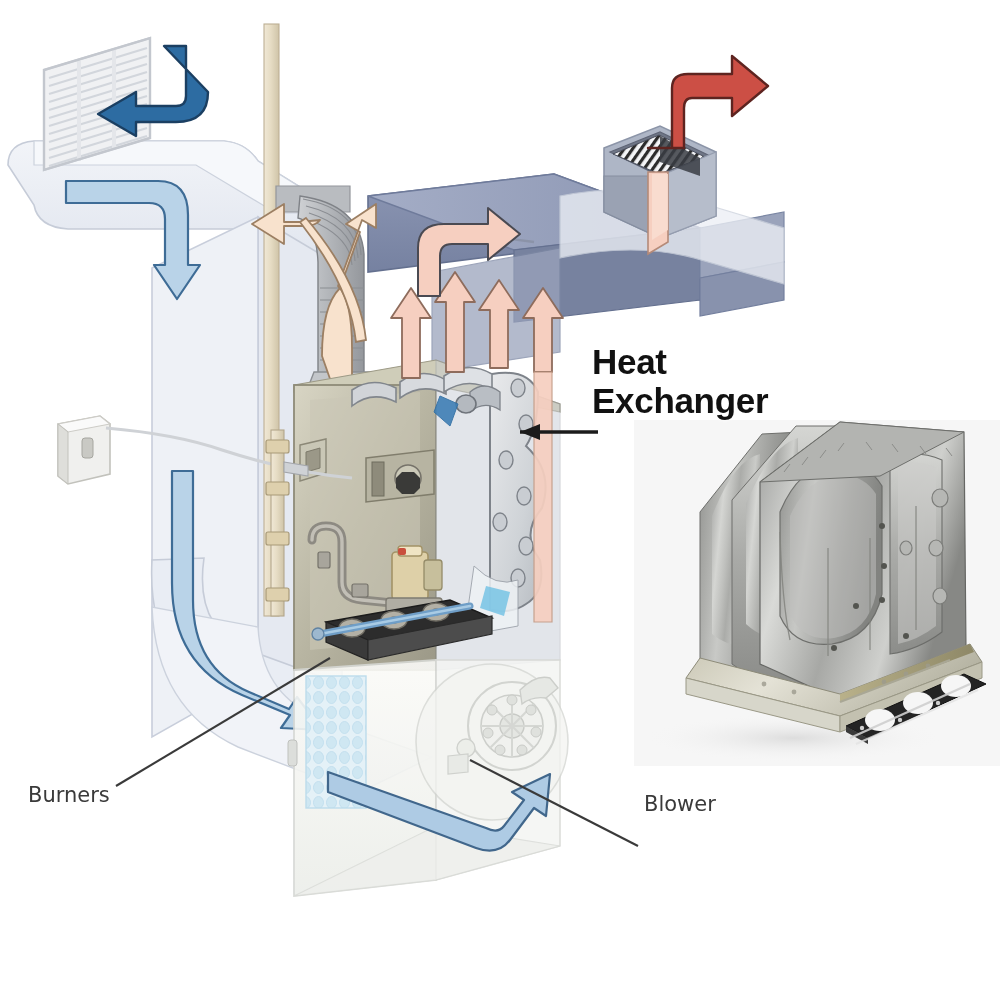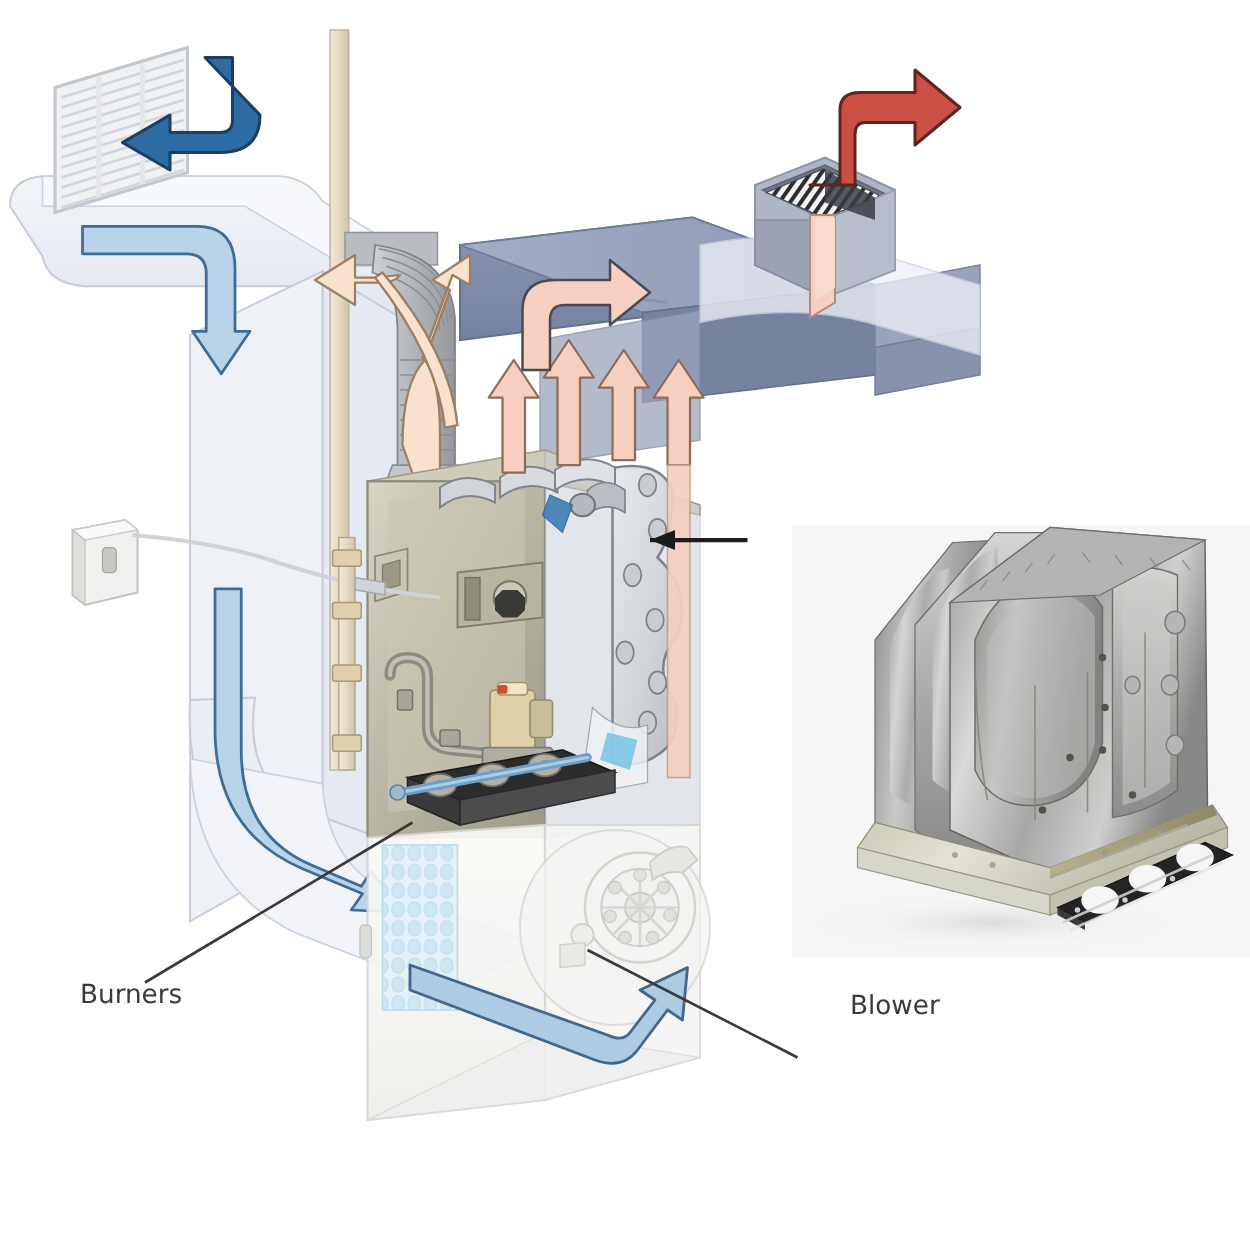--- a/index.html
+++ b/index.html
@@ -8,21 +8,21 @@
   #stage{position:absolute;inset:0;width:1000px;height:1000px;}
   svg{display:block;}
   .lbl-heat{
     position:absolute; left:592px; top:342px;
     font-weight:bold; font-size:35px; line-height:1.12;
     color:#111111; letter-spacing:-0.3px; white-space:pre;
     text-shadow:0 0 2px #ffffff, 0 0 4px #ffffff;
   }
   .lbl-small{
     position:absolute; font-size:21px; color:#3a3a3a;
-    font-family:"DejaVu Sans", sans-serif; white-space:nowrap;margin-left:36px;
+    font-family:"DejaVu Sans", sans-serif; white-space:nowrap;
   }
   .lbl-burners{ left:28px; top:783px; }
   .lbl-blower{ left:644px; top:792px; }
   .photo-wrap{
     position:absolute; left:634px; top:420px; width:366px; height:346px;
     background:#f6f6f6; overflow:hidden;
   }
 </style>
 </head>
 <body>
@@ -477,17 +477,18 @@
         <circle cx="266" cy="300" r="2.2"></circle>
             <circle cx="304" cy="283" r="2.2"></circle>
         <circle cx="228" cy="308" r="2.2"></circle>
       </g>
       <path d="M216 318 L336 264" stroke="#cfcfcf" stroke-width="2.4" fill="none" opacity="0.9"></path>
       <path d="M222 324 L344 270" stroke="#e2e2e2" stroke-width="2" fill="none" opacity="0.8"></path>
     </g>
   </svg>
 </div>
 
+<div class="lbl-heat"><span>Heat</span><br><span>Exchanger</span></div>
 
 <div class="lbl-small lbl-burners">Burners</div>
 <div class="lbl-small lbl-blower">Blower</div>
 
 </div>
 
 </body></html>

